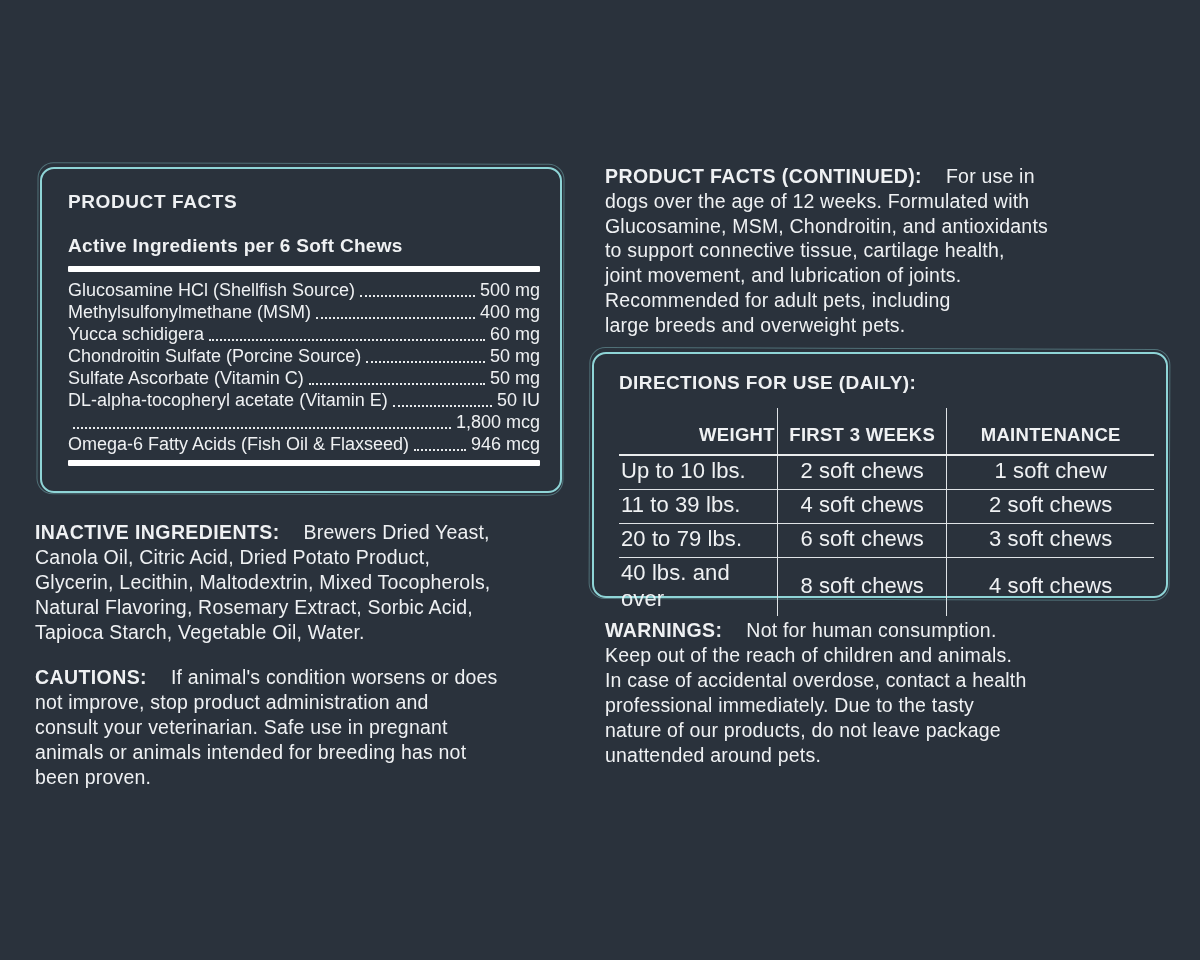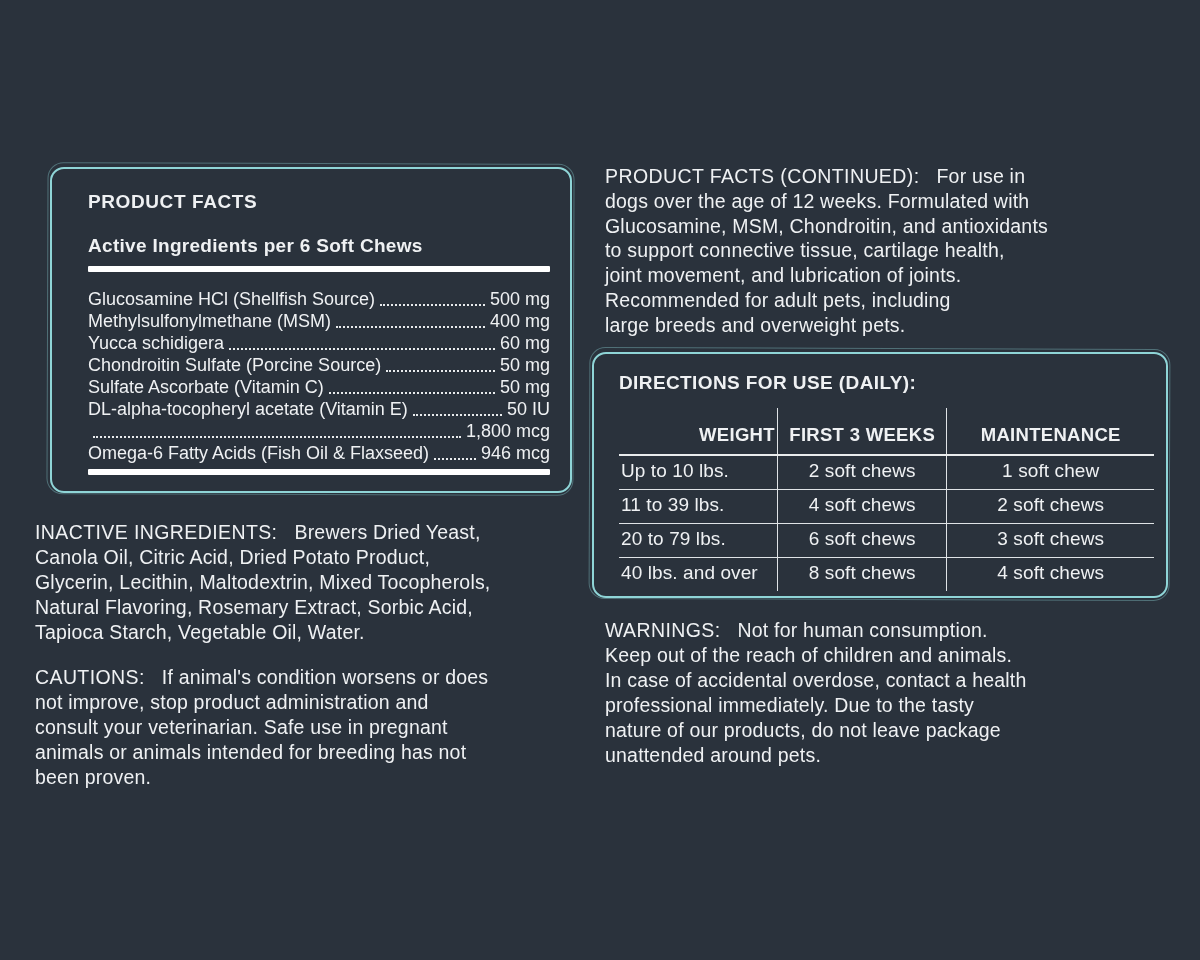--- a/index.html
+++ b/index.html
@@ -32,55 +32,55 @@
     position:absolute;
     inset:-6px -4px -4px -5px;
     border:1.5px solid rgba(143,213,215,.38);
     border-radius:16px;
     transform:rotate(.2deg);
     pointer-events:none;
   }
 
   
   #product-facts{
-    left:50px; top:167px; width:522px; height:326px;
-    padding:22px 20px 0 36px;
+    left:40px; top:167px; width:522px; height:326px;
+    padding:22px 20px 0 26px;
   }
   .pf-title{
     font-size:19px; font-weight:bold; letter-spacing:.6px;
     line-height:22px;
   }
   .pf-subtitle{
     font-size:19px; font-weight:bold; letter-spacing:.3px;
     line-height:23px; margin-top:21px;
   }
   .thick-rule{
     height:6px; background:var(--rule); border-radius:1px;
   }
   .rule-top{margin-top:9px;}
   .rule-bottom{margin-top:5px;}
-  .ing-list{margin-top:16px;}
+  .ing-list{margin-top:7px;}
   .ing-row{
     display:flex; align-items:baseline; white-space:nowrap;
     font-size:18px; line-height:22px; letter-spacing:0;
   }
   .ing-name{flex:none;}
   .leader{
     flex:1; min-width:10px;
     border-bottom:2px dotted #e8ebed;
     margin:0 5px; align-self:flex-end; margin-bottom:4px;
   }
   .ing-amt{flex:none;}
 
   
   .para{
     font-size:19.5px; line-height:25px;
   }
   .plabel{
-    font-weight:normal; letter-spacing:.4px; margin-right:17px;
+    font-weight:bold; letter-spacing:.4px; margin-right:24px;
   }
   #continued-para{left:605px; top:164px; width:570px; line-height:24.8px;}
   #inactive-para {left:35px;  top:520px; width:562px;}
   #cautions-para {left:35px;  top:665px; width:562px;}
   #warnings-para {left:605px; top:618px; width:570px;}
 
   
   #directions{
     left:592px; top:352px; width:576px; height:246px;
     padding:17px 12px 0 25px;
@@ -96,21 +96,21 @@
   .dir-table col.c2{width:31.7%;}
   .dir-table col.c3{width:38.7%;}
   .dir-table th{
     font-size:18.5px; font-weight:bold; letter-spacing:.3px;
     vertical-align:bottom;
     padding:16px 2px 8px 2px;
     border-bottom:2px solid #e9eced;
   }
   .dir-table th:first-child{text-align:right; padding-left:2px;}
   .dir-table td{
-    font-size:19px; letter-spacing:.1px;
+    font-size:22px; letter-spacing:.1px;
     text-align:center; vertical-align:middle;
     height:34px; padding:2px 2px 4px 2px;
     border-bottom:1.5px solid var(--line);
   }
   .dir-table td:first-child{text-align:left; padding-left:2px;}
   .dir-table th + th, .dir-table td + td{
     border-left:1.5px solid var(--line);
   }
   .dir-table tr:last-child td{border-bottom:none;}
 </style>

